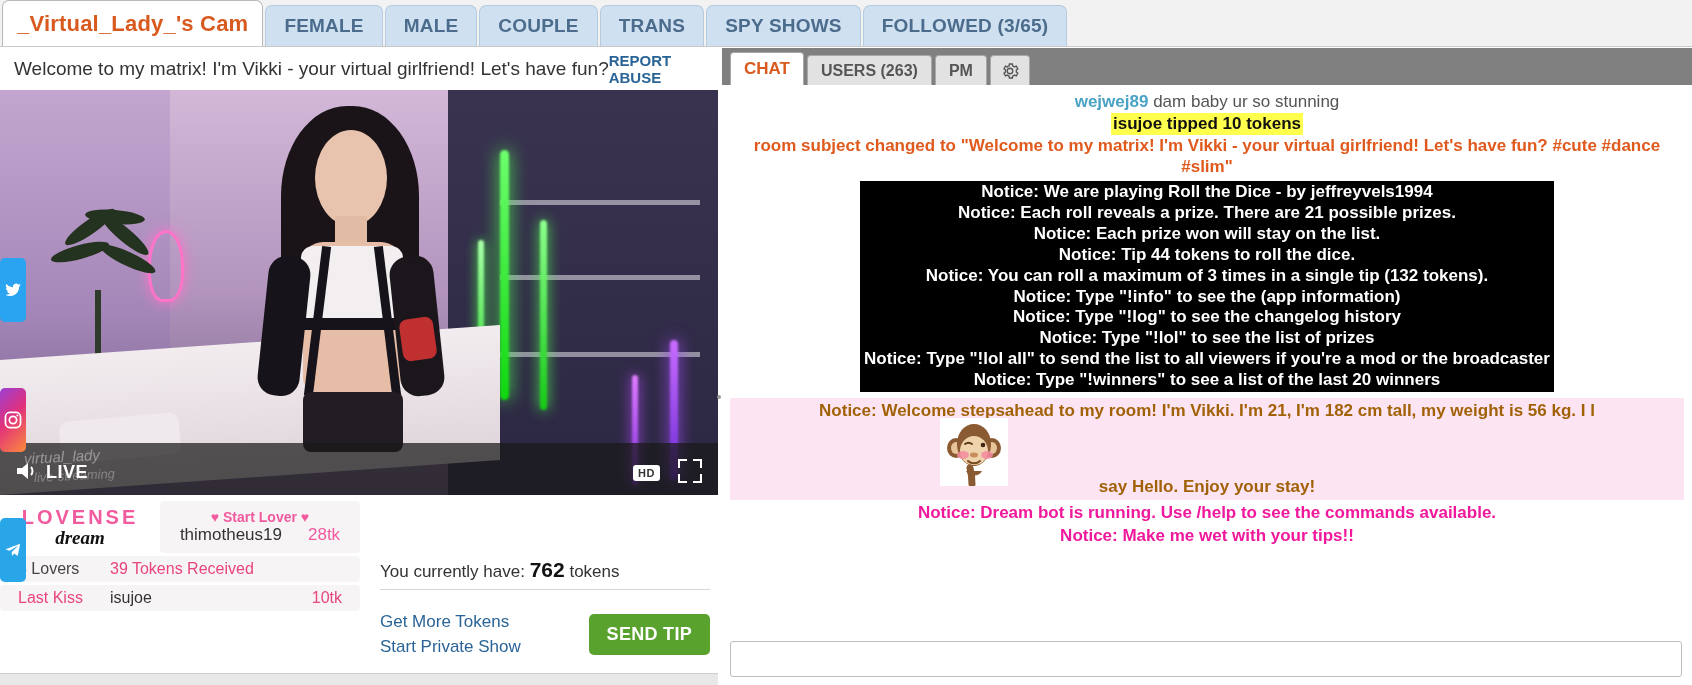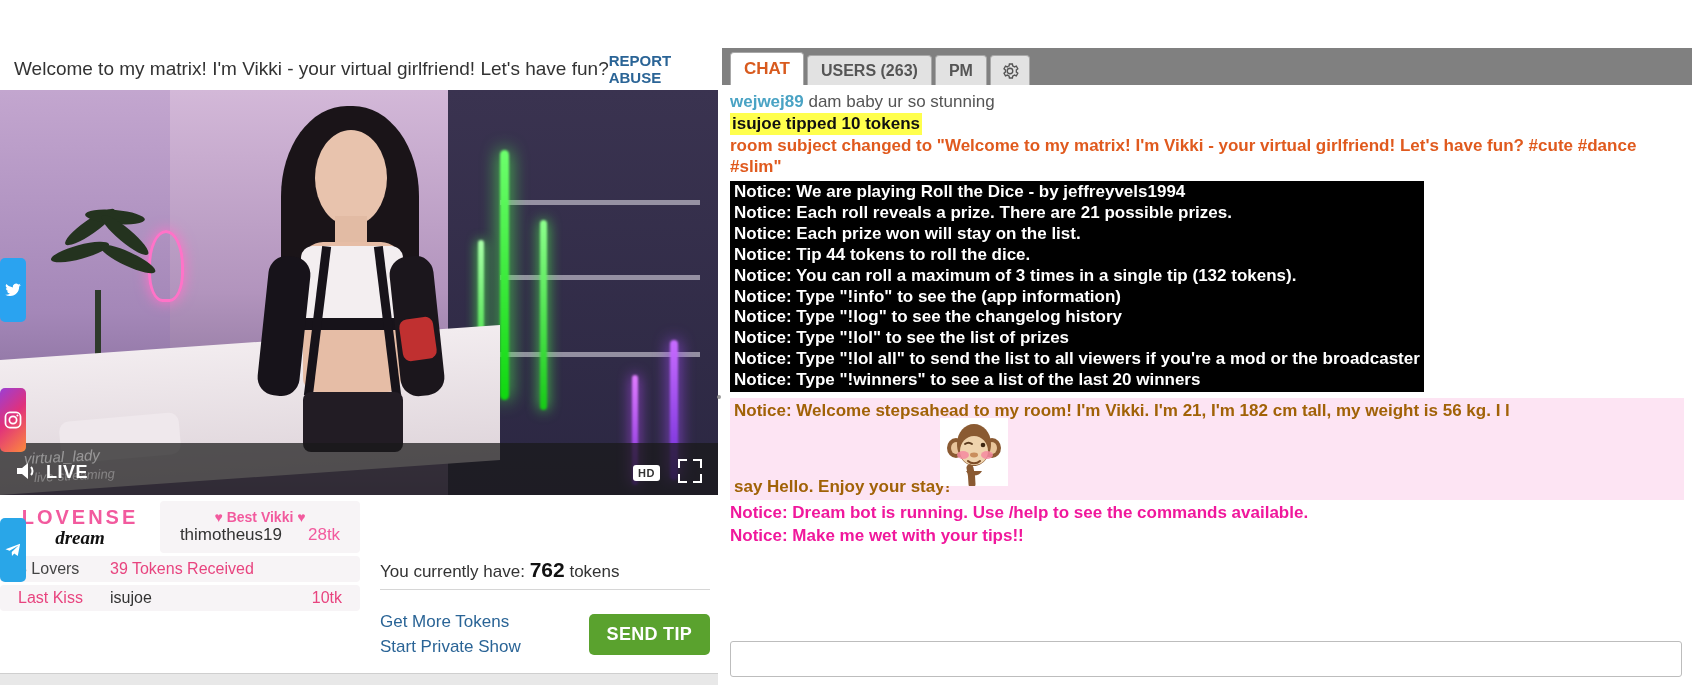--- a/index.html
+++ b/index.html
@@ -187,21 +187,21 @@
 
   
   .rightcol { position:absolute; left:722px; top:48px; width:970px; height:637px; background:#fff; }
   .chat-tabbar { height:37px; background:#808080; display:flex; align-items:flex-end;
     gap:3px; padding:0 0 0 8px; }
   .ctab { height:30px; padding:0 13px; display:flex; align-items:center;
     background:#e2e2e2; border:1px solid #a8a8a8; border-bottom:none;
     border-radius:4px 4px 0 0; font-size:16px; font-weight:bold; color:#555; cursor:pointer; }
   .ctab.active { background:#fff; color:#d85a1e; height:33px; font-size:17px; }
   .ctab.gear { padding:0 10px; }
-  .chat-body { position:relative; height:518px; overflow:hidden; padding:6px 8px 0 8px; }
+  .chat-body { position:relative; height:518px; overflow:hidden; padding:6px 8px 0 8px;text-align:center; }
   .msg { font-size:17px; line-height:1.28; white-space:nowrap; }
   .msg .user { color:#4aa3c4; font-weight:bold; }
   .msg .text { color:#555; }
   .msg.tip { background:#ffff4d; color:#111; font-weight:bold; display:inline-block; padding:0 2px; }
   .msg.subject { color:#e05a1e; font-weight:bold; white-space:normal; }
   .notice-block { background:#000; color:#fff; font-weight:bold; display:inline-block;
     padding:1px 4px; margin-top:3px; }
   .notice-block div { font-size:17px; line-height:1.23; white-space:nowrap; }
   .pink-block { background:#fde4f3; margin-top:6px; position:relative; padding:2px 4px 2px 4px; }
   .pink-block .pl { color:#a16207; font-weight:bold; font-size:17px; line-height:1.28; white-space:nowrap; }
@@ -213,20 +213,29 @@
     font-size:16px; padding:0 8px; font-family:"Liberation Sans",sans-serif; background:#fff; }
   .splitter { position:absolute; left:714px; top:385px; width:10px; height:24px;
     display:flex; align-items:center; justify-content:center; cursor:col-resize; z-index:7; }
   .splitter b { display:block; width:4px; height:4px; background:#999; border-radius:50%; }
 </style>
 </head>
 <body>
 
 <div class="page">
 
+  <div class="tabbar">
+    <div class="tab active">_Virtual_Lady_'s Cam</div>
+    <div class="tab">FEMALE</div>
+    <div class="tab">MALE</div>
+    <div class="tab">COUPLE</div>
+    <div class="tab">TRANS</div>
+    <div class="tab">SPY SHOWS</div>
+    <div class="tab">FOLLOWED (3/65)</div>
+  </div>
 
   <div class="leftcol">
 
     <div class="subjectbar">
       <div class="subject-text">Welcome to my matrix! I'm Vikki - your virtual girlfriend! Let's have fun?</div>
       <div class="report-abuse">REPORT ABUSE</div>
     </div>
 
     <div class="videowrap">
       <div class="vid-bg">
@@ -304,21 +313,21 @@
         </svg>
     </div>
 
     <div class="lowerleft">
       <div class="lovense-row">
         <div class="lovense-brand">
           <div class="lv-word">LOVENSE</div>
           <div class="lv-dream">dream</div>
         </div>
         <div class="bestlover">
-          <div class="bl-title">♥ Best Vikki ♥</div>
+          <div class="bl-title">♥ Start Lover ♥</div>
           <div class="bl-row">
             <span class="bl-name">thimotheus19</span>
             <span class="bl-tk">28tk</span>
           </div>
         </div>
       </div>
       <div class="statrow">
         <span class="lbl">3 Lovers</span>
         <span class="val">39 Tokens Received</span>
       </div>

